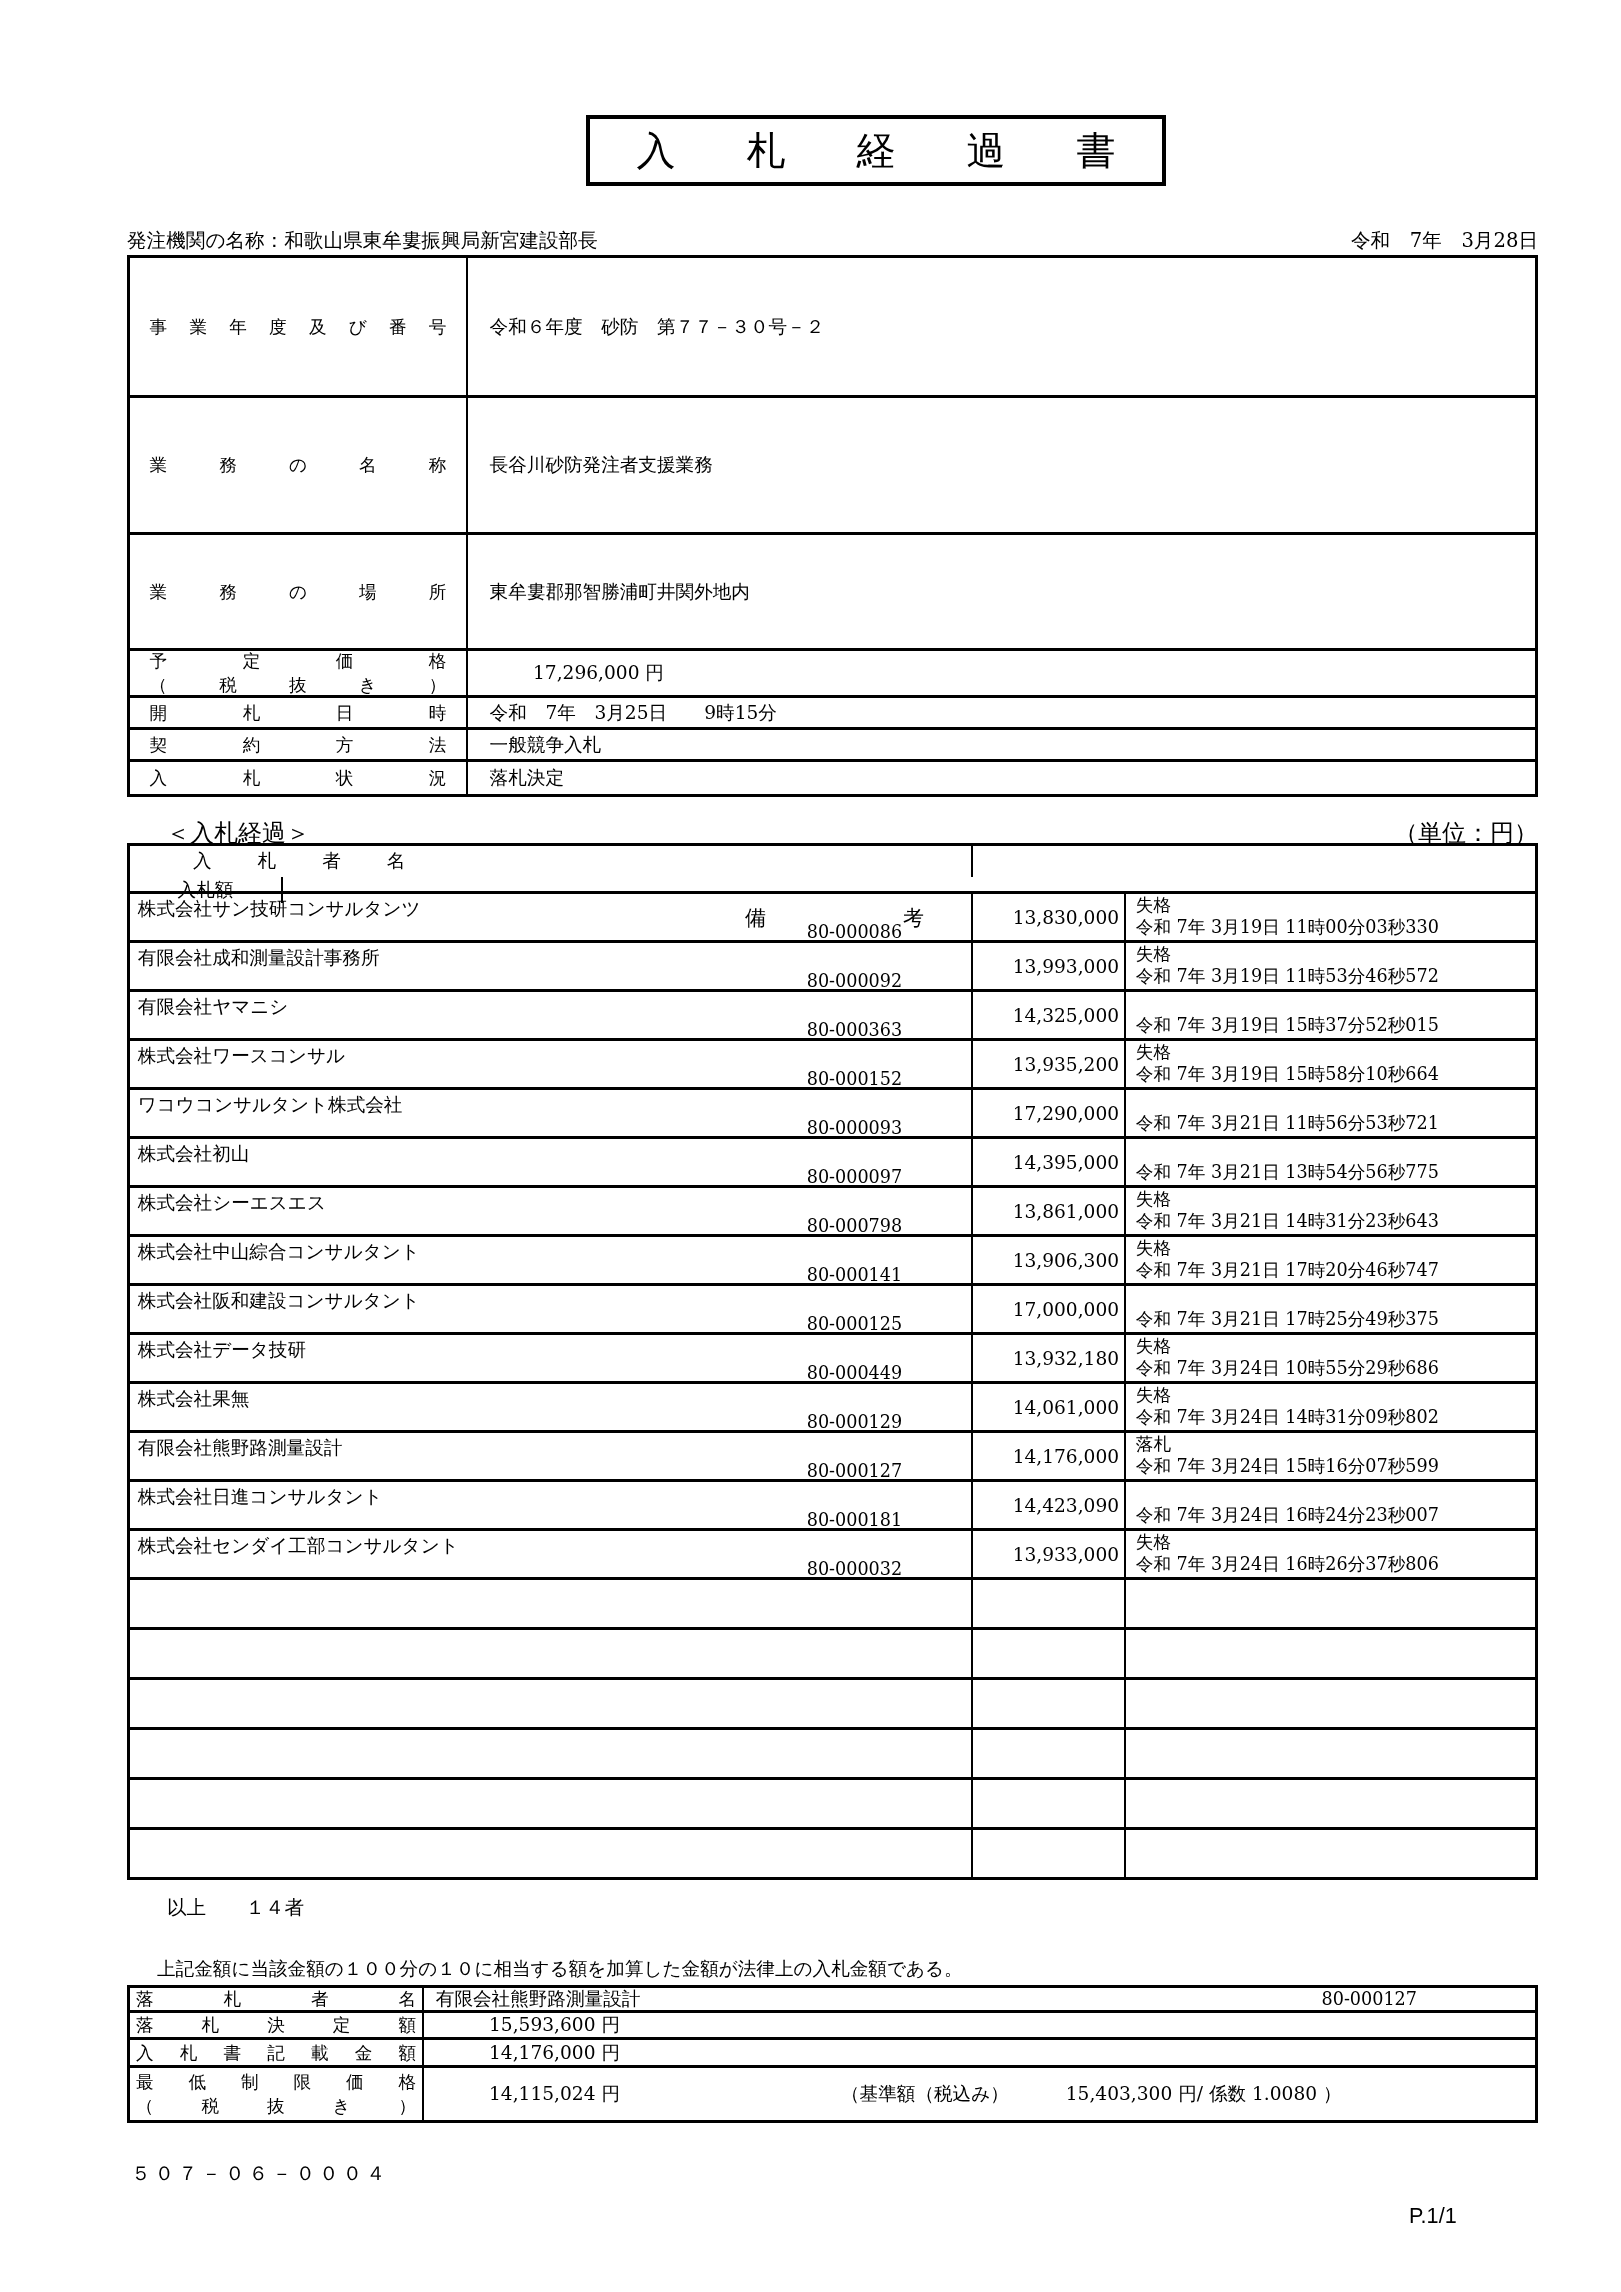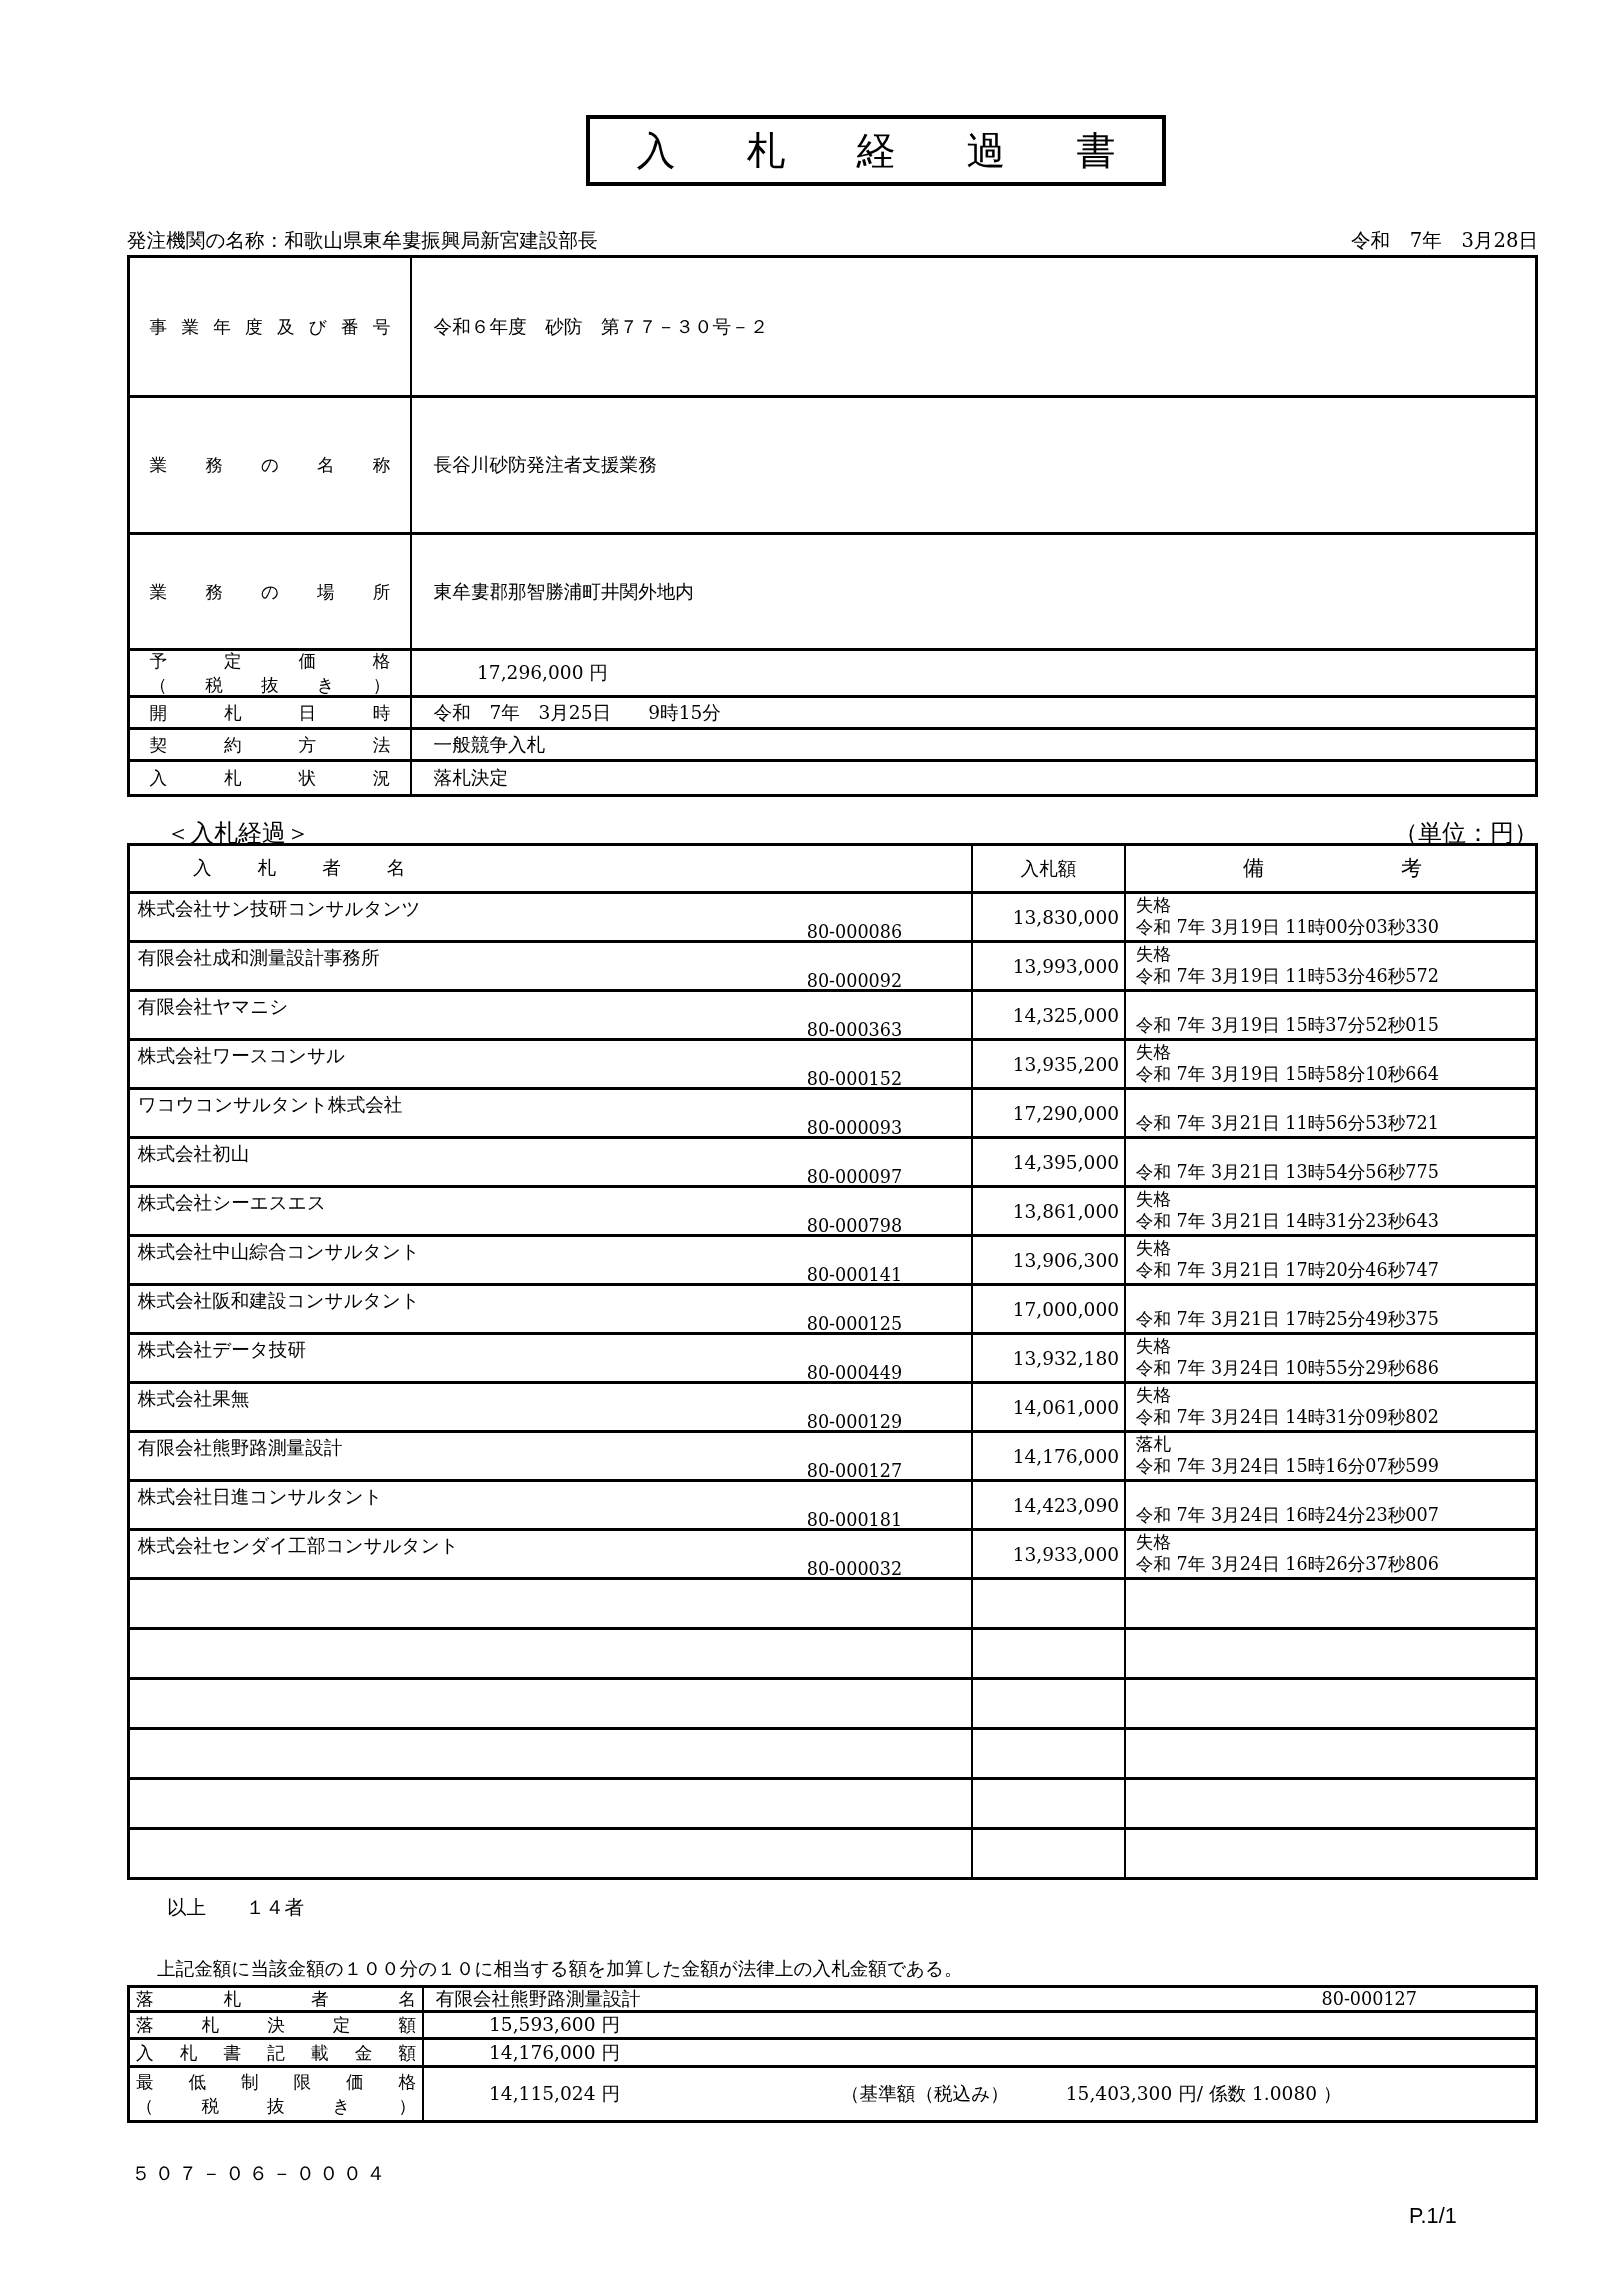--- a/index.html
+++ b/index.html
@@ -26,37 +26,37 @@
   }
 
   
   .tbl { position:absolute; left:127px; width:1411px; border:3.9px solid #000; background:#fff; }
   .trow { display:flex; border-top:3.9px solid #000; }
   .trow:first-child { border-top:none; }
 
   
   .info-tbl { top:255px; }
   .info-lbl {
-    width:282px; border-right:2.9px solid #000; font-size:17.6px;
+    width:338px; border-right:2.9px solid #000; font-size:17.6px;
     display:flex; flex-direction:column; justify-content:center;
     padding:0 19.6px; white-space:pre-line;
     text-align:justify; text-align-last:justify; text-justify:inter-character;
   }
   .info-val { flex:1; display:flex; align-items:center; padding-left:21.6px; }
   .info-val.indent { padding-left:65px; }
 
   
   .bid-caption {
     position:absolute; left:127px; top:817px; width:1411px;
     display:flex; justify-content:space-between; font-size:24px;
   }
   .bid-caption .cap-left { padding-left:39px; }
   .bid-tbl { top:843px; }
   .bid-tbl .trow { height:49px; }
-  .bid-tbl .trow.hdr { height:45px; }
+  .bid-tbl .trow.hdr { height:45px;flex-direction:column; }
   .bid-tbl .trow.empty { height:50px; }
   .c-name { width:843px; border-right:2px solid #000; display:flex; flex-direction:column;
             justify-content:space-between; padding:2px 7.8px 2.9px 7.8px; }
   .c-name .bcode { align-self:flex-end; padding-right:61px; font-size:17.6px;text-align:right; }
   .c-amt  { width:153px; border-right:2px solid #000; display:flex; align-items:center;
             justify-content:flex-end; padding-right:4.9px; }
   .c-rem  { flex:1; display:flex; flex-direction:column; justify-content:space-between;
             padding:1px 5.9px 2.9px 9.8px; font-size:17.6px; }
   .c-rem .rl { min-height:20.6px; line-height:20.6px; }
   .hdr .c-name { justify-content:center; padding-left:63px; }

